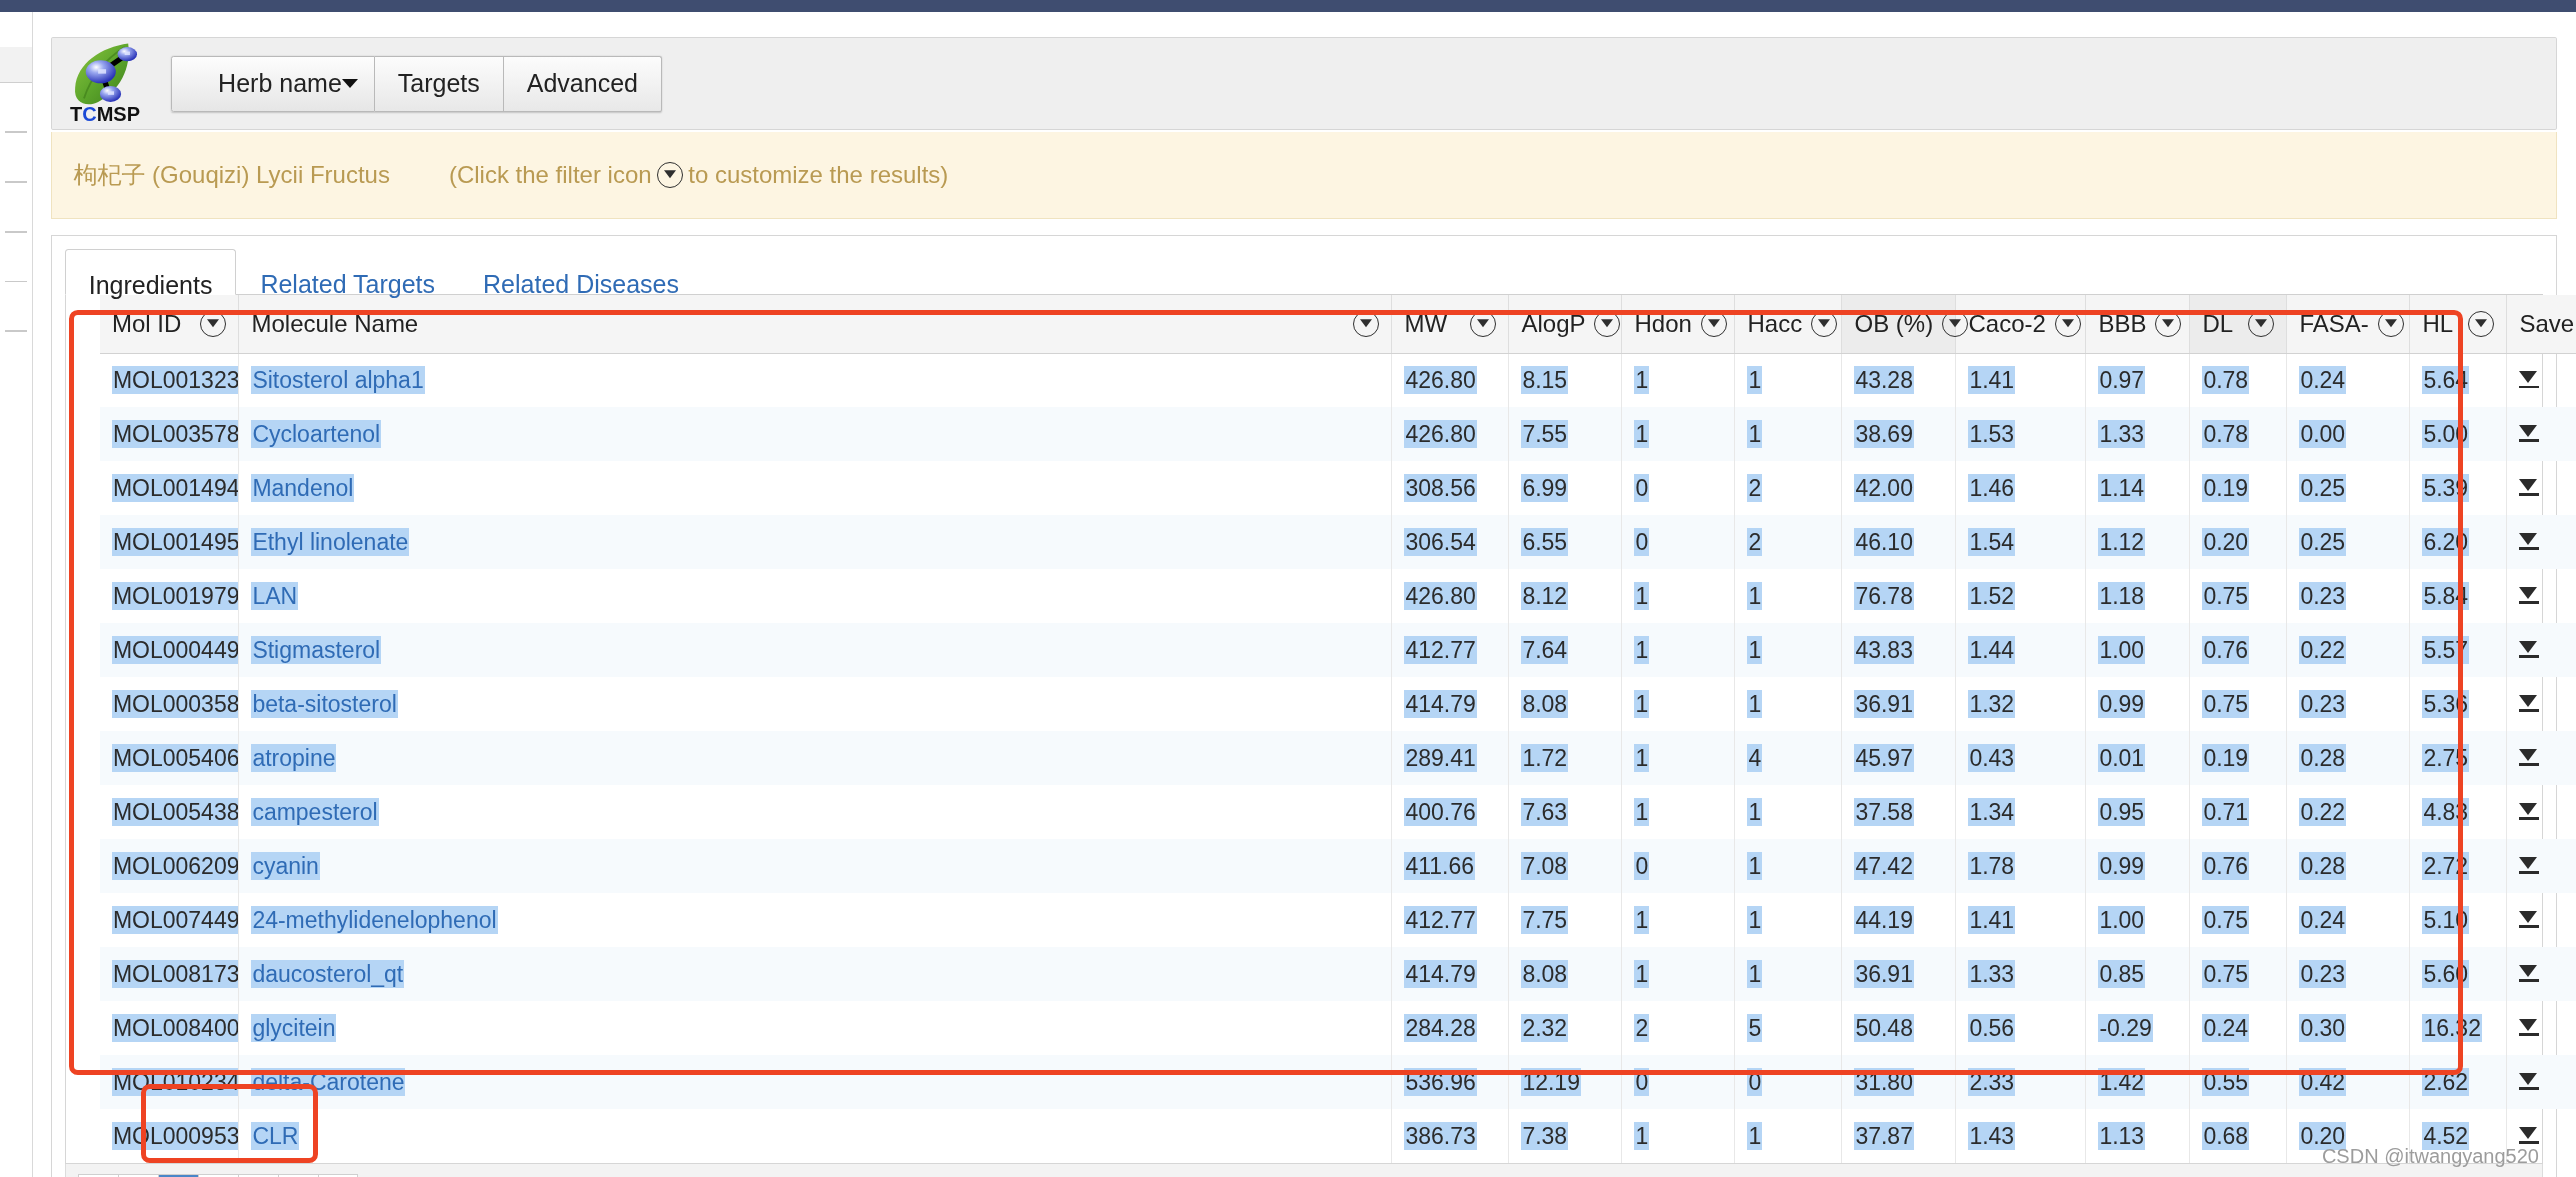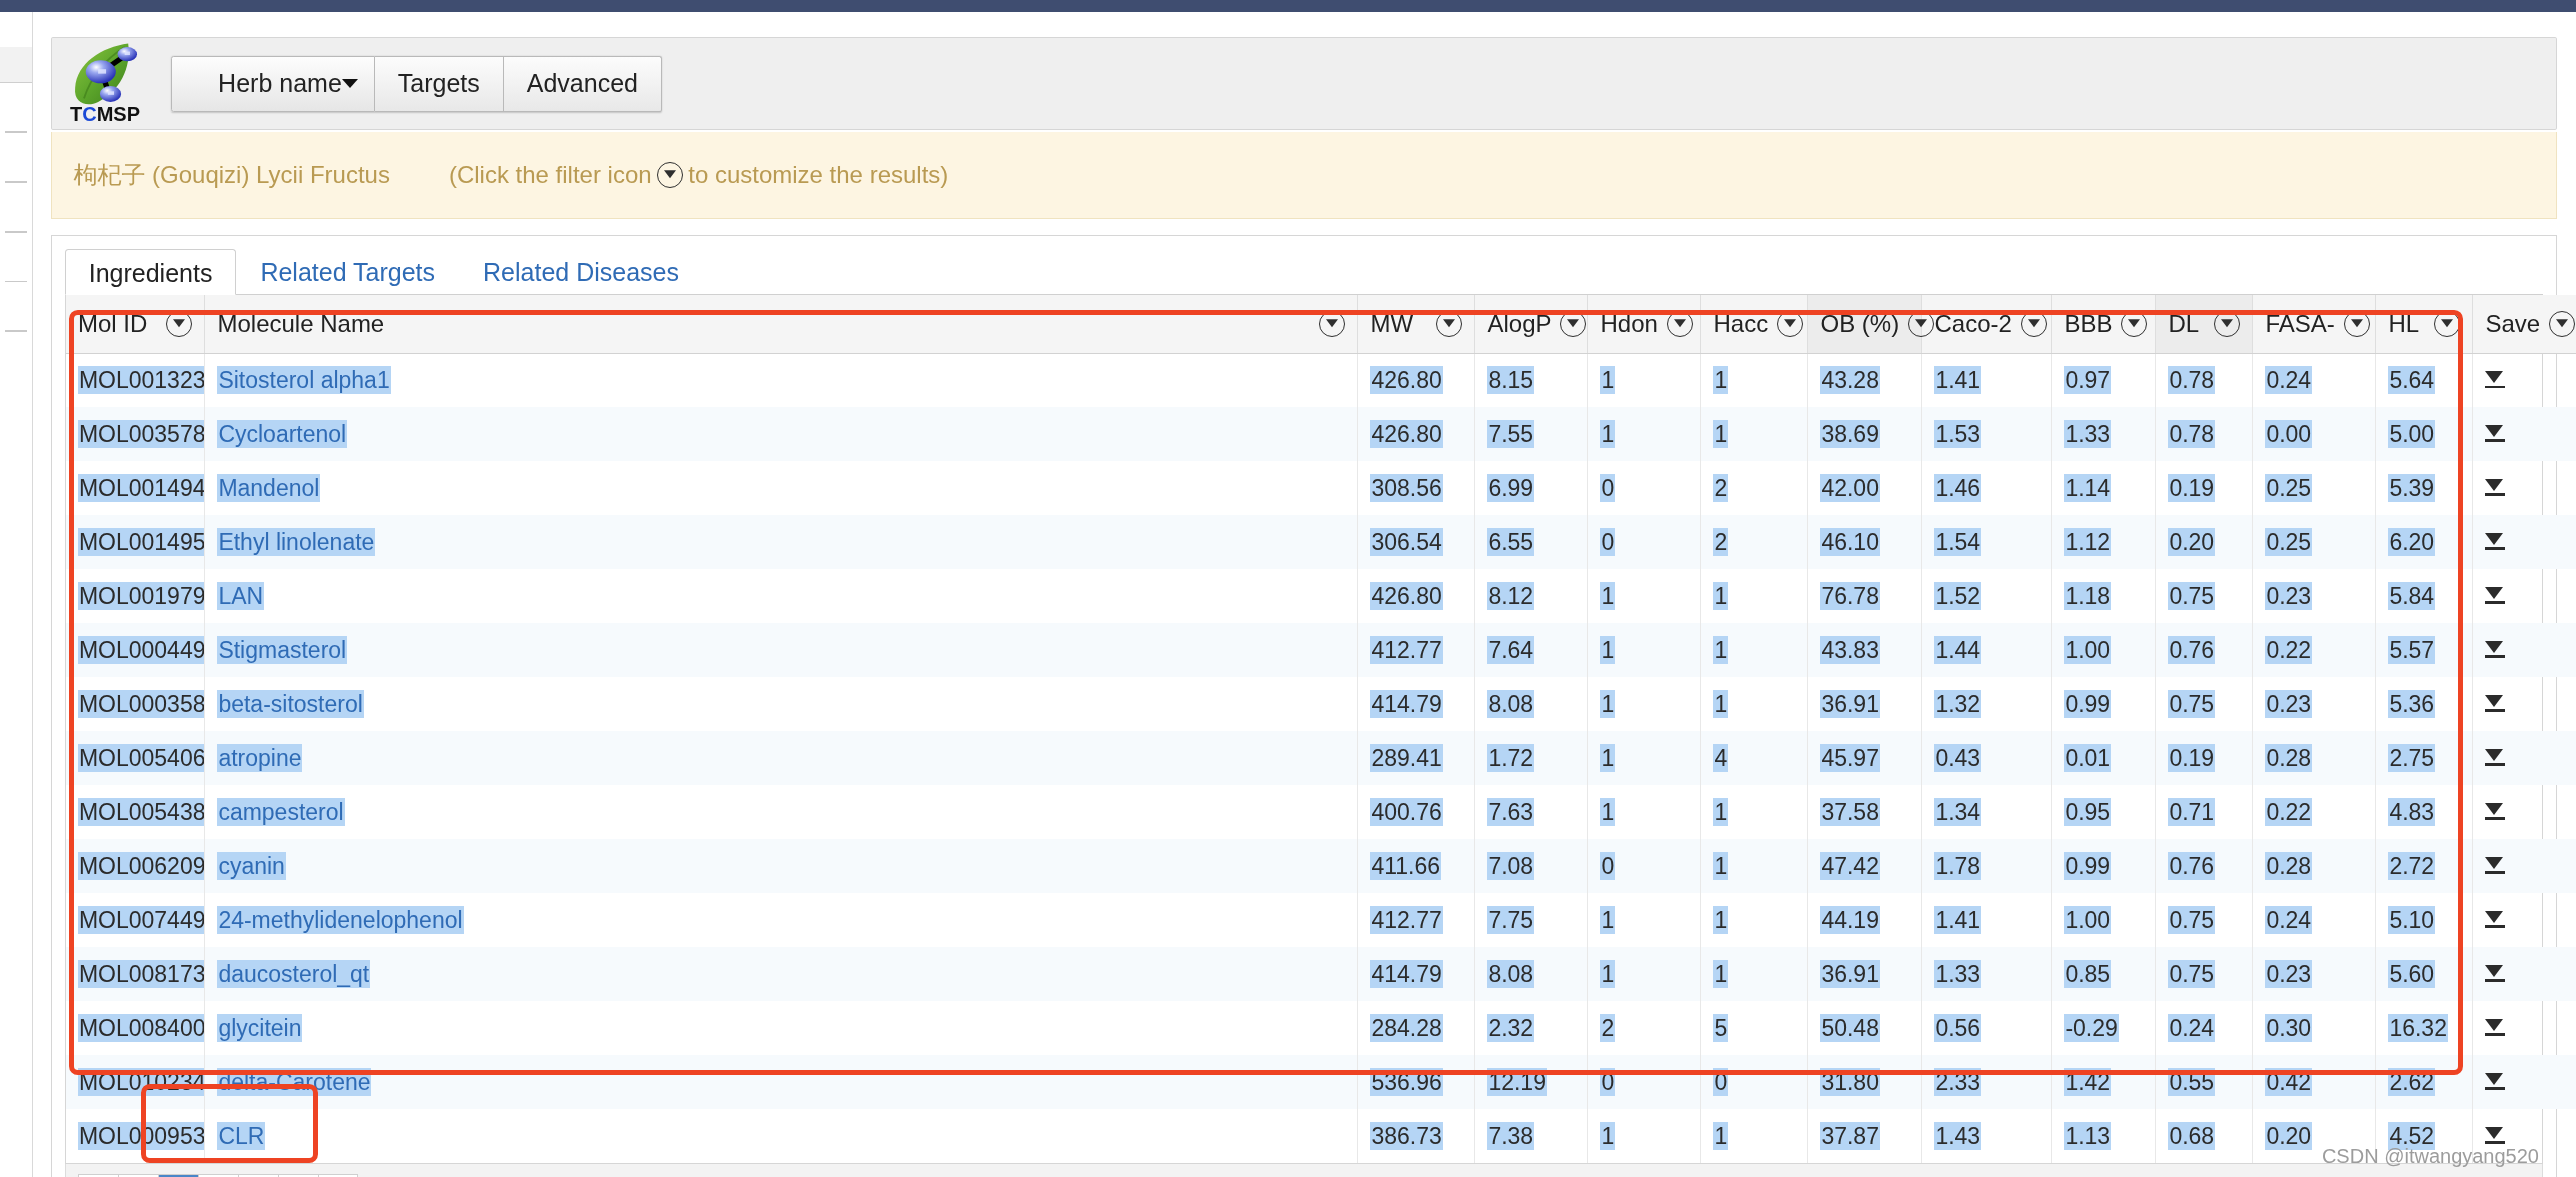--- a/index.html
+++ b/index.html
@@ -181,21 +181,21 @@
     box-sizing: border-box;
     position: relative;
   }
   .tabs {
     display: flex;
     align-items: flex-end;
     border-bottom: 0.9px solid #d0d0d0;
     height: 46px;
   }
   .tab {
-    padding: 0 23px;
+    padding: 12px 23px;
     height: 46px;
     line-height: 46px;
     font-size: 25px;
     color: #2f6bb5;
     cursor: pointer;
     border: 0.9px solid transparent;
     border-bottom: none;
     box-sizing: border-box;
   }
   .tab.active {
@@ -205,20 +205,21 @@
     border-bottom: 0.9px solid #fff;
     margin-bottom: -0.9px;
     border-radius: 3.5px 3.5px 0 0;
   }
 
   
   .grid {
     border: 0.9px solid #d6d6d6;
     border-top: none;
     box-sizing: border-box;
+    padding-left: 34px;
   }
   table.g {
     border-collapse: collapse;
     width: 100%;
     table-layout: fixed;
   }
   table.g th {
     background: #f5f5f5;
     border-right: 0.9px solid #dedede;
     border-bottom: 0.9px solid #d2d2d2;

